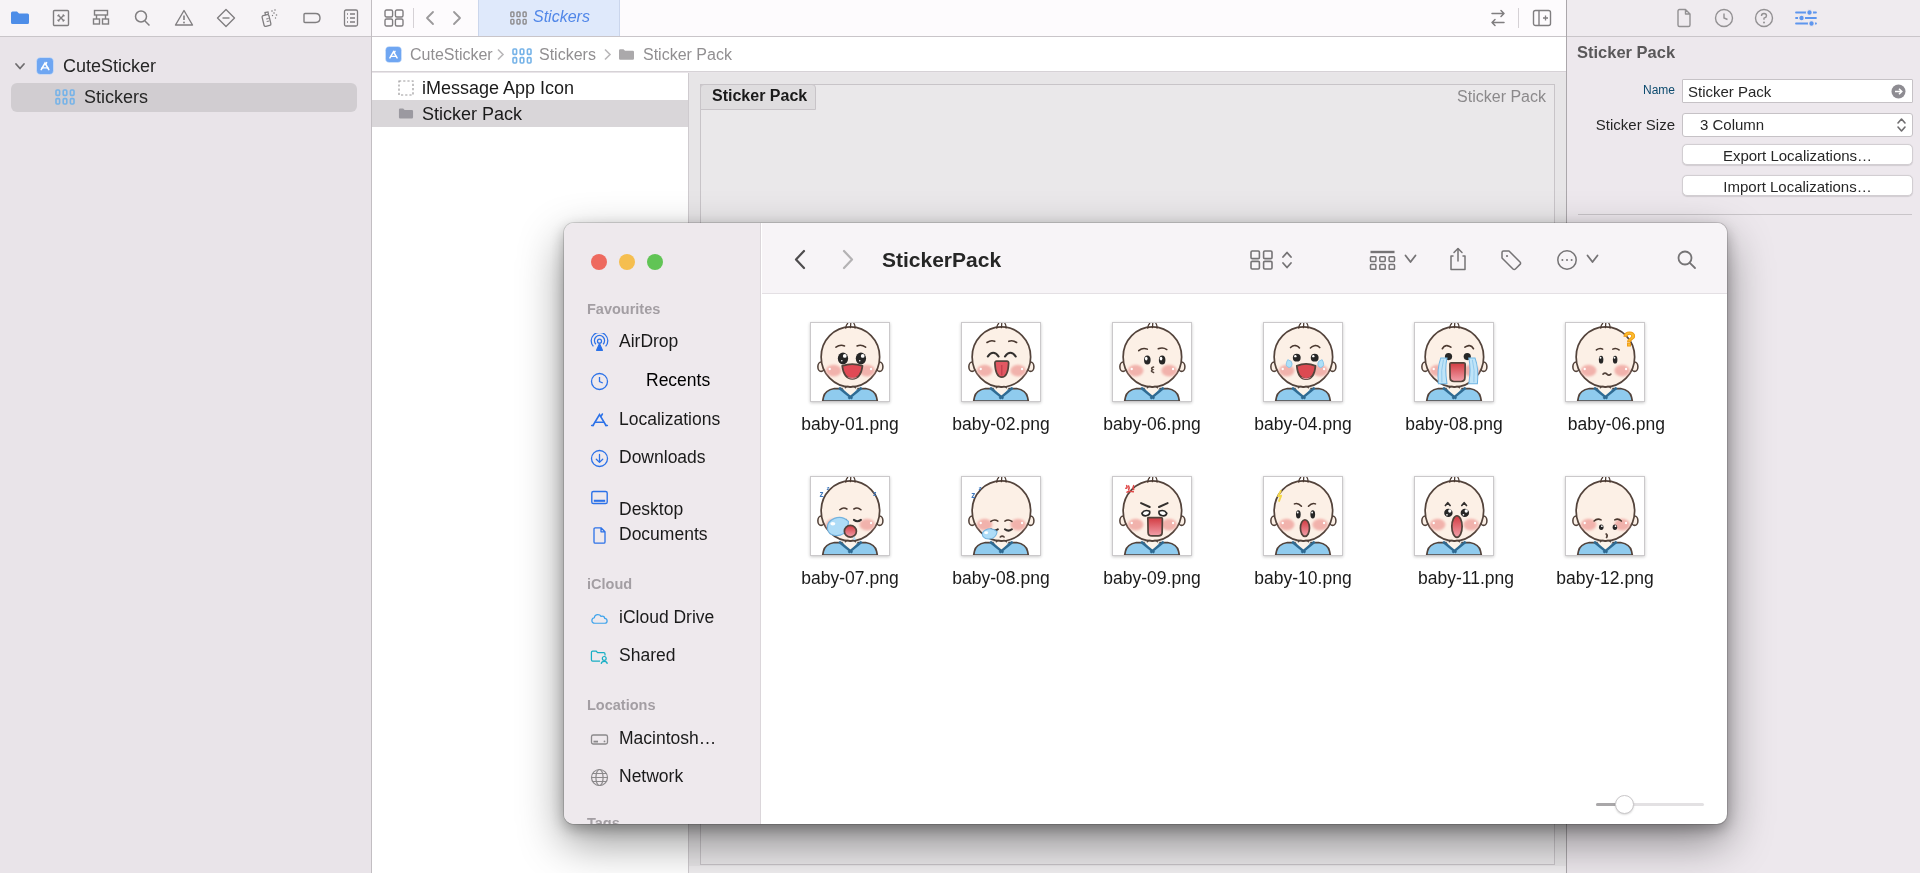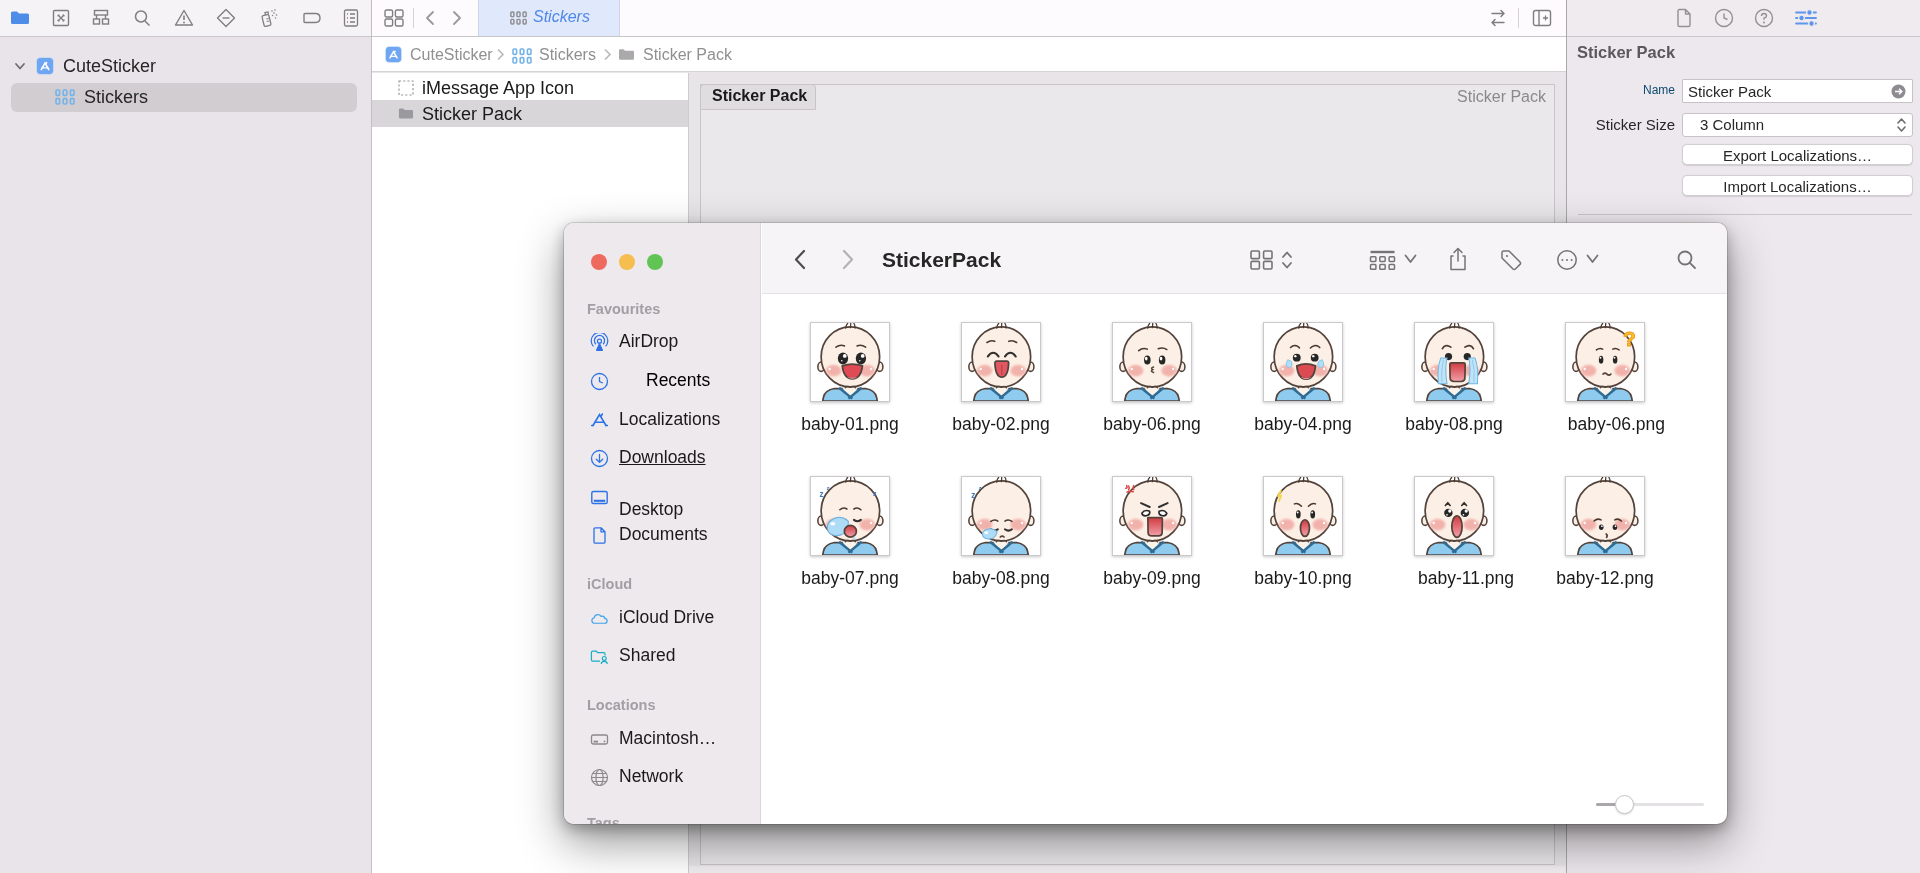--- a/index.html
+++ b/index.html
@@ -299,21 +299,21 @@
       </div>
       <div class="abs" style="left:55px;top:186px;font-size:17.5px;color:#1a1a1a;">Localizations</div>
 <div class="abs" style="left:26px;top:226px;width:19px;height:19px;">
         <svg viewBox="0 0 19 19" width="19" height="19">
           <g fill="none" stroke="#2C72E8" stroke-width="1.3">
             <circle cx="9.5" cy="9.5" r="8"></circle>
             <path d="M9.5 5.5 L9.5 13 M6.3 10.2 L9.5 13.4 L12.7 10.2" stroke-linecap="round" stroke-linejoin="round"></path>
           </g>
         </svg>
       </div>
-      <div class="abs" style="left:55px;top:224px;font-size:17.5px;color:#1a1a1a;text-decoration:underline;">Downloads</div>
+      <div class="abs" style="left:55px;top:224px;font-size:17.5px;color:#1a1a1a;">Downloads</div>
 <div class="abs" style="left:26px;top:265px;width:19px;height:19px;">
         <svg viewBox="0 0 19 19" width="19" height="19">
           <g fill="none" stroke="#2C72E8" stroke-width="1.4">
             <rect x="1.8" y="3.5" width="15.4" height="12" rx="1.6"></rect>
             <path d="M3.8 12.8 L15.2 12.8" stroke-width="2.1"></path>
           </g>
         </svg>
       </div>
       <div class="abs" style="left:55px;top:276px;font-size:17.5px;color:#1a1a1a;">Desktop</div>
 <div class="abs" style="left:26px;top:303px;width:19px;height:19px;">

